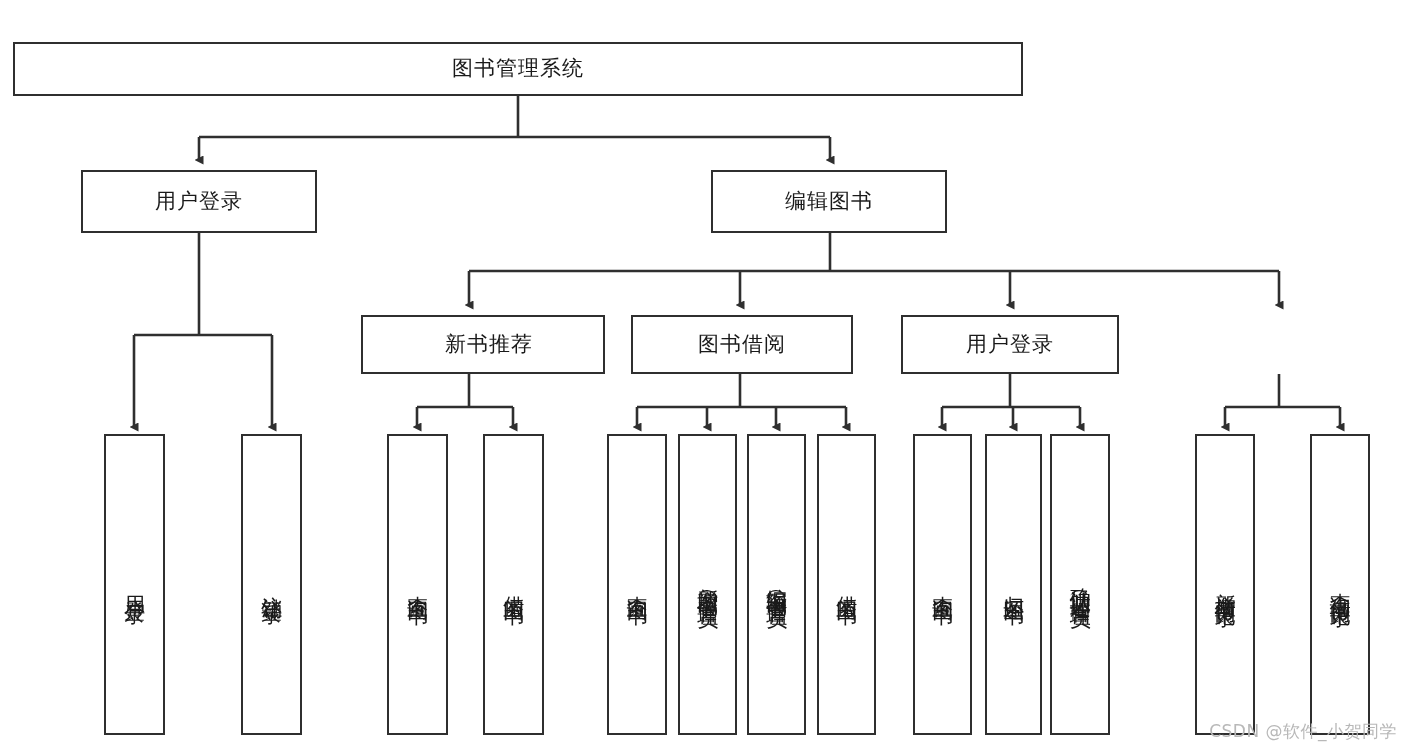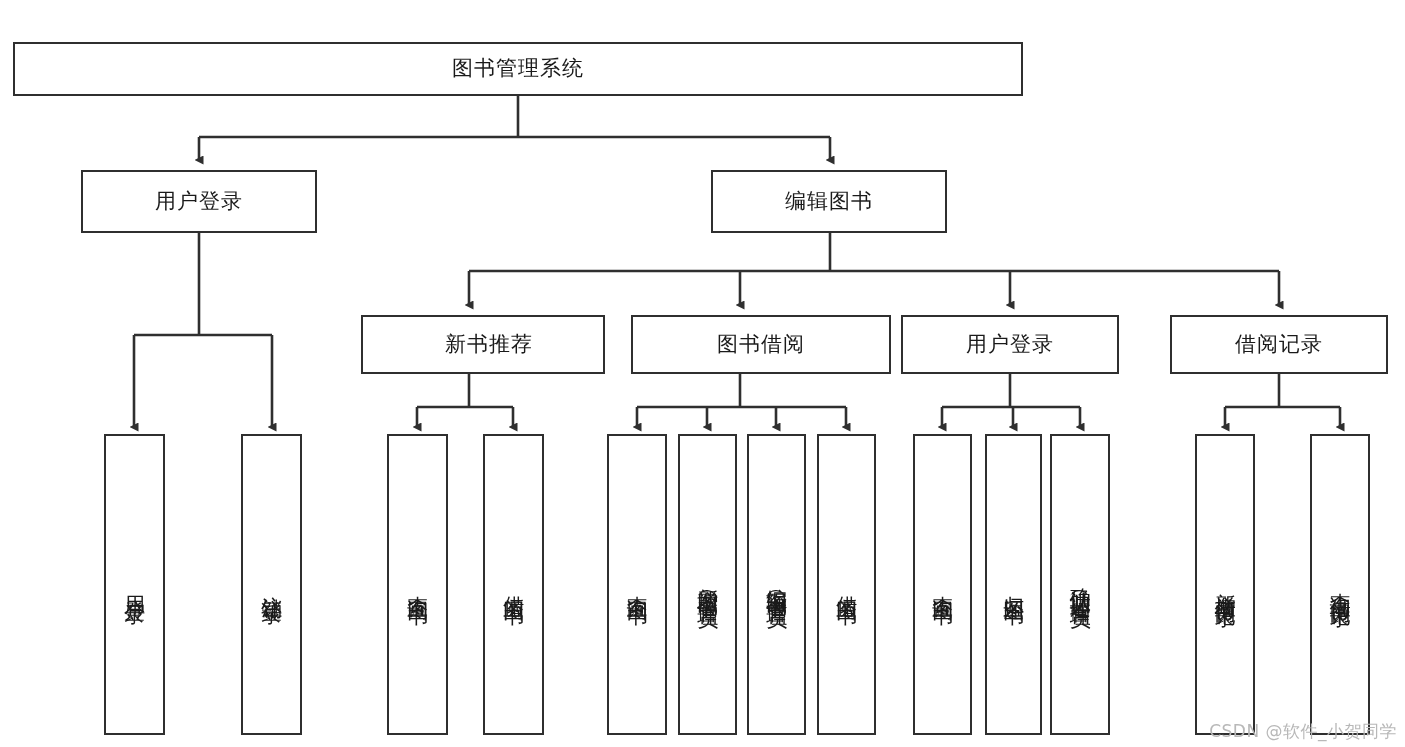--- a/index.html
+++ b/index.html
@@ -126,28 +126,25 @@
   <div class="node horiz" style="left:81px; top:170px; width:236px; height:63px;">
     <span class="label">用户登录</span>
   </div>
   <div class="node horiz" style="left:711px; top:170px; width:236px; height:63px;">
     <span class="label">编辑图书</span>
   </div>
 
   <div class="node horiz" style="left:361px; top:315px; width:244px; height:59px;padding-left:12px;">
     <span class="label">新书推荐</span>
   </div>
-  <div class="node horiz" style="left:631px; top:315px; width:260px; height:59px;">
+  <div class="node horiz" style="left:631px; top:315px; width:222px; height:59px;">
     <span class="label">图书借阅</span>
   </div>
   <div class="node horiz" style="left:901px; top:315px; width:218px; height:59px;">
     <span class="label">用户登录</span>
-  </div>
-  <div class="node horiz" style="left:1170px; top:315px; width:218px; height:59px;">
-    <span class="label">借阅记录</span>
   </div>
 
   <div class="node vert" style="left:104px; top:434px; width:61px; height:301px;">
     <span class="label">用户登录</span>
   </div>
   <div class="node vert" style="left:241px; top:434px; width:61px; height:301px;">
     <span class="label">注销登录</span>
   </div>
 
   <div class="node vert" style="left:387px; top:434px; width:61px; height:301px;">

